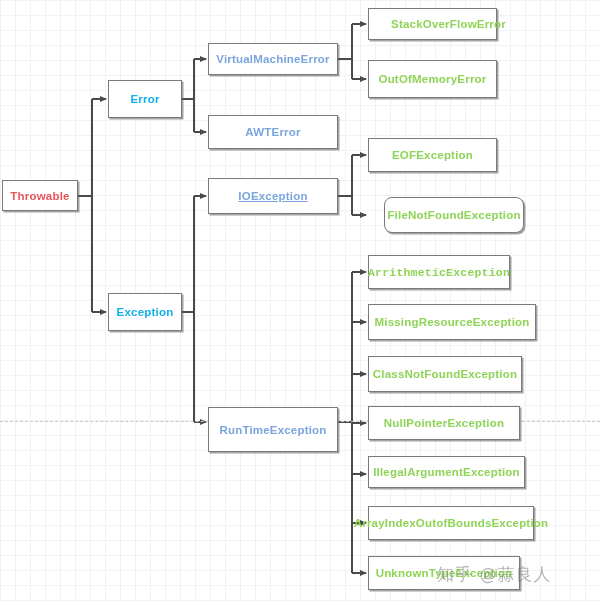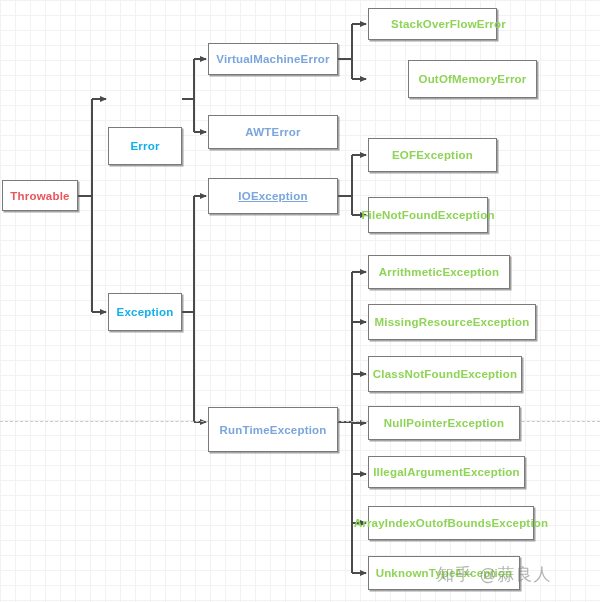--- a/index.html
+++ b/index.html
@@ -119,51 +119,51 @@
         <path d="M 352 474 H 366" marker-end="url(#arrow)"></path>
         <path d="M 352 523 H 366" marker-end="url(#arrow)"></path>
         <path d="M 352 573 H 366" marker-end="url(#arrow)"></path>
       </g>
   </svg>
 
   <div id="node-layer">
       <div class="node root" style="left: 2px; top: 180px; width: 76px; height: 31px;">
         <span>Throwable</span>
       </div>
-      <div class="node l1" style="left: 108px; top: 80px; width: 74px; height: 38px; margin-top: 47px;">
+      <div class="node l1" style="left: 108px; top: 80px; width: 74px; height: 38px;">
         <span>Error</span>
       </div>
       <div class="node l1" style="left: 108px; top: 293px; width: 74px; height: 38px;">
         <span>Exception</span>
       </div>
       <div class="node l2" style="left: 208px; top: 43px; width: 130px; height: 32px;">
         <span>VirtualMachineError</span>
       </div>
       <div class="node l2" style="left: 208px; top: 115px; width: 130px; height: 34px;">
         <span>AWTError</span>
       </div>
       <div class="node l2" style="left: 208px; top: 178px; width: 130px; height: 36px; text-decoration: underline;">
         <span>IOException</span>
       </div>
       <div class="node l2" style="left: 208px; top: 407px; width: 130px; height: 45px;">
         <span>RunTimeException</span>
       </div>
       <div class="node l3" style="left: 368px; top: 8px; width: 129px; height: 32px; padding-left: 32px;">
         <span>StackOverFlowError</span>
       </div>
-      <div class="node l3" style="left: 368px; top: 60px; width: 129px; height: 38px; margin-left: 40px;">
+      <div class="node l3" style="left: 368px; top: 60px; width: 129px; height: 38px;">
         <span>OutOfMemoryError</span>
       </div>
       <div class="node l3" style="left: 368px; top: 138px; width: 129px; height: 34px;">
         <span>EOFException</span>
       </div>
-      <div class="node l3" style="left: 368px; top: 197px; width: 120px; height: 36px;">
+      <div class="node l3" style="left: 384px; top: 197px; width: 140px; height: 36px; border-radius: 8px;">
         <span>FileNotFoundException</span>
       </div>
-      <div class="node l3" style="left: 368px; top: 255px; width: 142px; height: 34px;">
+      <div class="node l3" style="left: 368px; top: 255px; width: 142px; height: 34px; font-family: Liberation Mono, monospace;">
         <span>ArrithmeticException</span>
       </div>
       <div class="node l3" style="left: 368px; top: 304px; width: 168px; height: 36px;">
         <span>MissingResourceException</span>
       </div>
       <div class="node l3" style="left: 368px; top: 356px; width: 154px; height: 36px;">
         <span>ClassNotFoundException</span>
       </div>
       <div class="node l3" style="left: 368px; top: 406px; width: 152px; height: 34px;">
         <span>NullPointerException</span>

